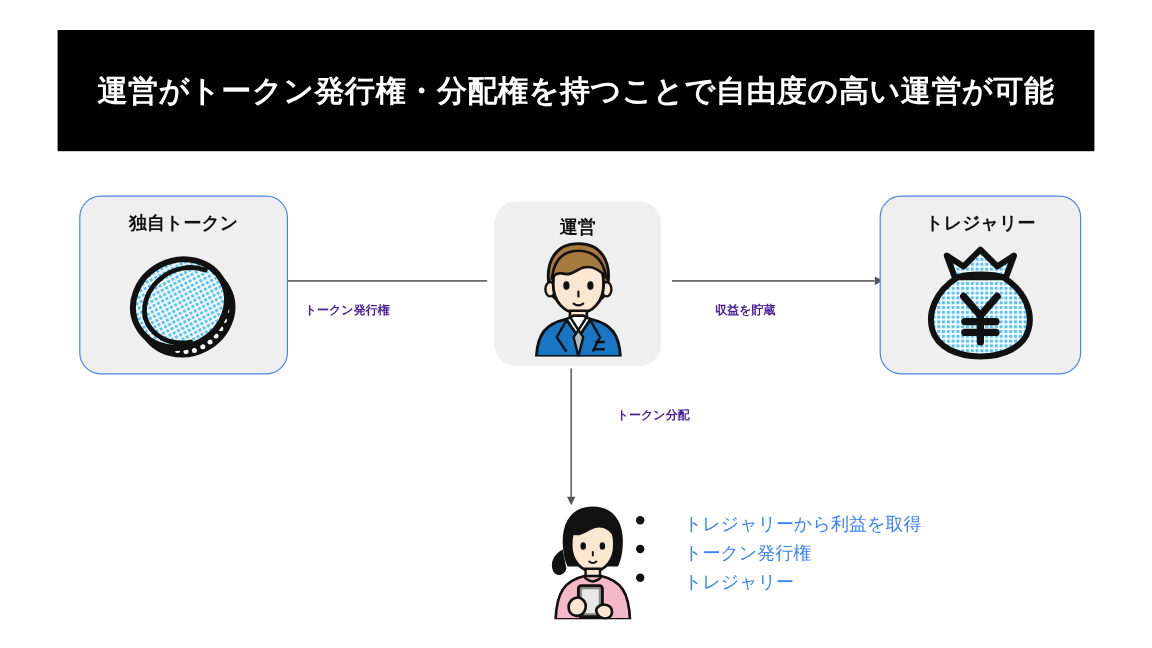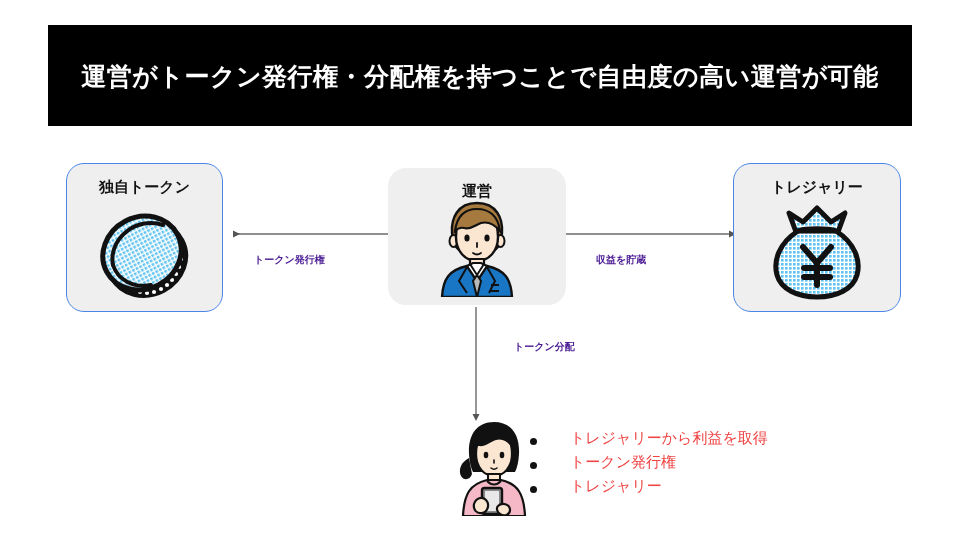--- a/index.html
+++ b/index.html
@@ -67,22 +67,22 @@
   .node-icon {
     position: absolute;
     left: 0;
     right: 0;
     bottom: 8px;
     display: flex;
     align-items: center;
     justify-content: center;
   }
 
-  #node-token   { left: 66px;  top: 163px; width: 157px; height: 149px; }
-  #node-ops     { left: 388px; top: 168px; width: 178px; height: 137px; }
+  #node-token   { left: 66px;  top: 163px; width: 174px; height: 149px; }
+  #node-ops     { left: 412px; top: 168px; width: 139px; height: 137px; font-family: Liberation Mono, monospace; }
   #node-treasury{ left: 733px; top: 163px; width: 168px; height: 149px; }
 
   
   .connector {
     position: absolute;
     pointer-events: none;
   }
   .edge-label {
     position: absolute;
     font-size: 10px;
@@ -106,23 +106,23 @@
   .bullet-list {
     position: absolute;
     left: 530px;
     top: 430px;
     margin: 0;
     padding: 0;
     list-style: none;
   }
   .bullet-list li {
     display: flex;
-    align-items: flex-end;
+    align-items: flex-start;
     font-size: 15px;
-    color: #ef4444;
+    color: #3b82f6;
     line-height: 1.0;
     margin-bottom: 9px;
     white-space: nowrap;
   }
   .bullet-dot {
     width: 7px;
     height: 7px;
     border-radius: 50%;
     background: #111111;
     margin-right: 33px;

